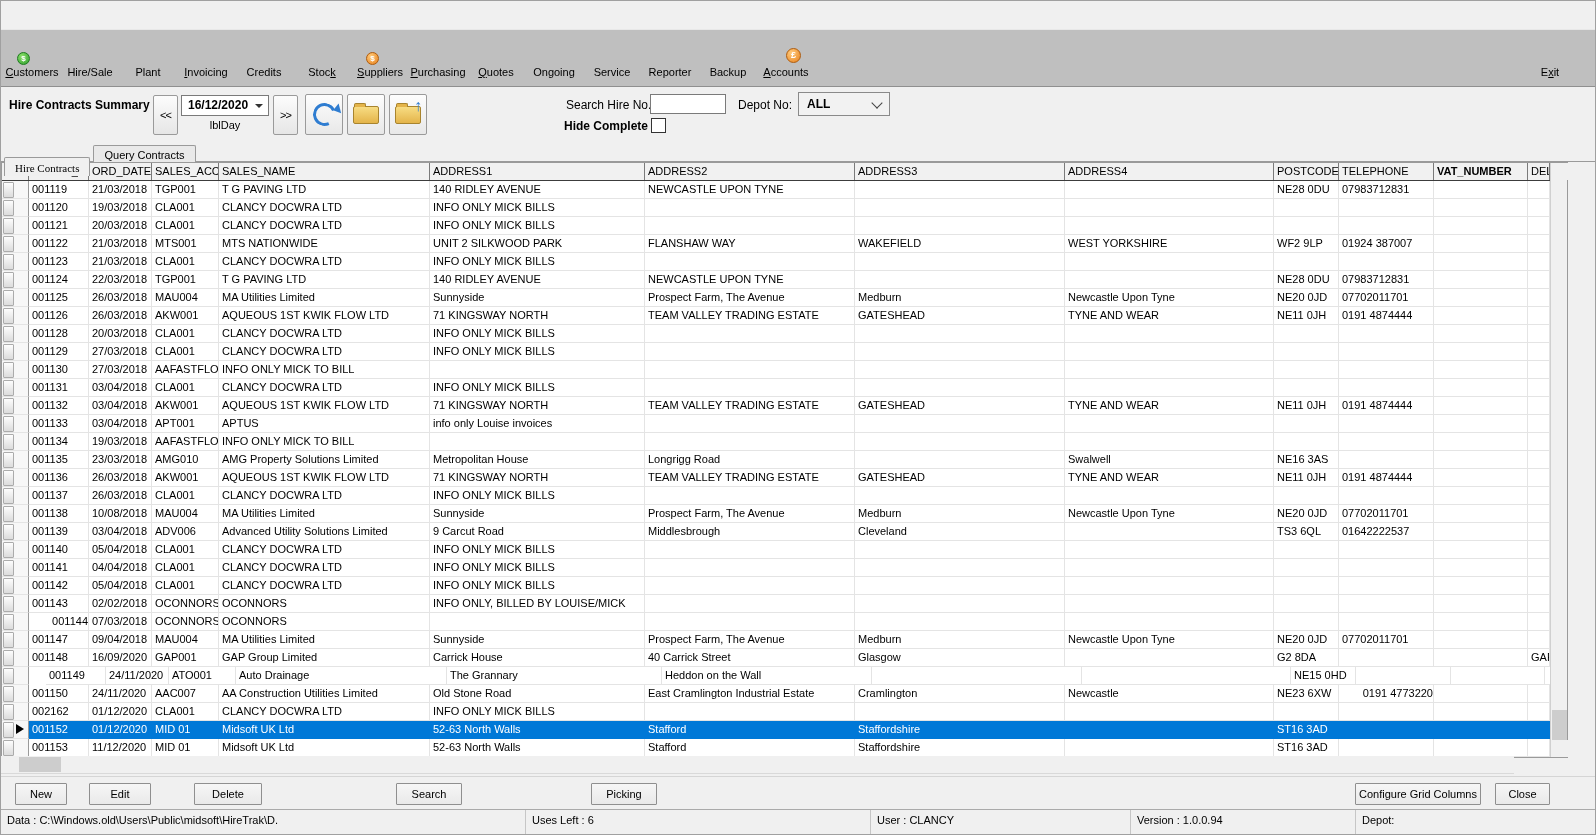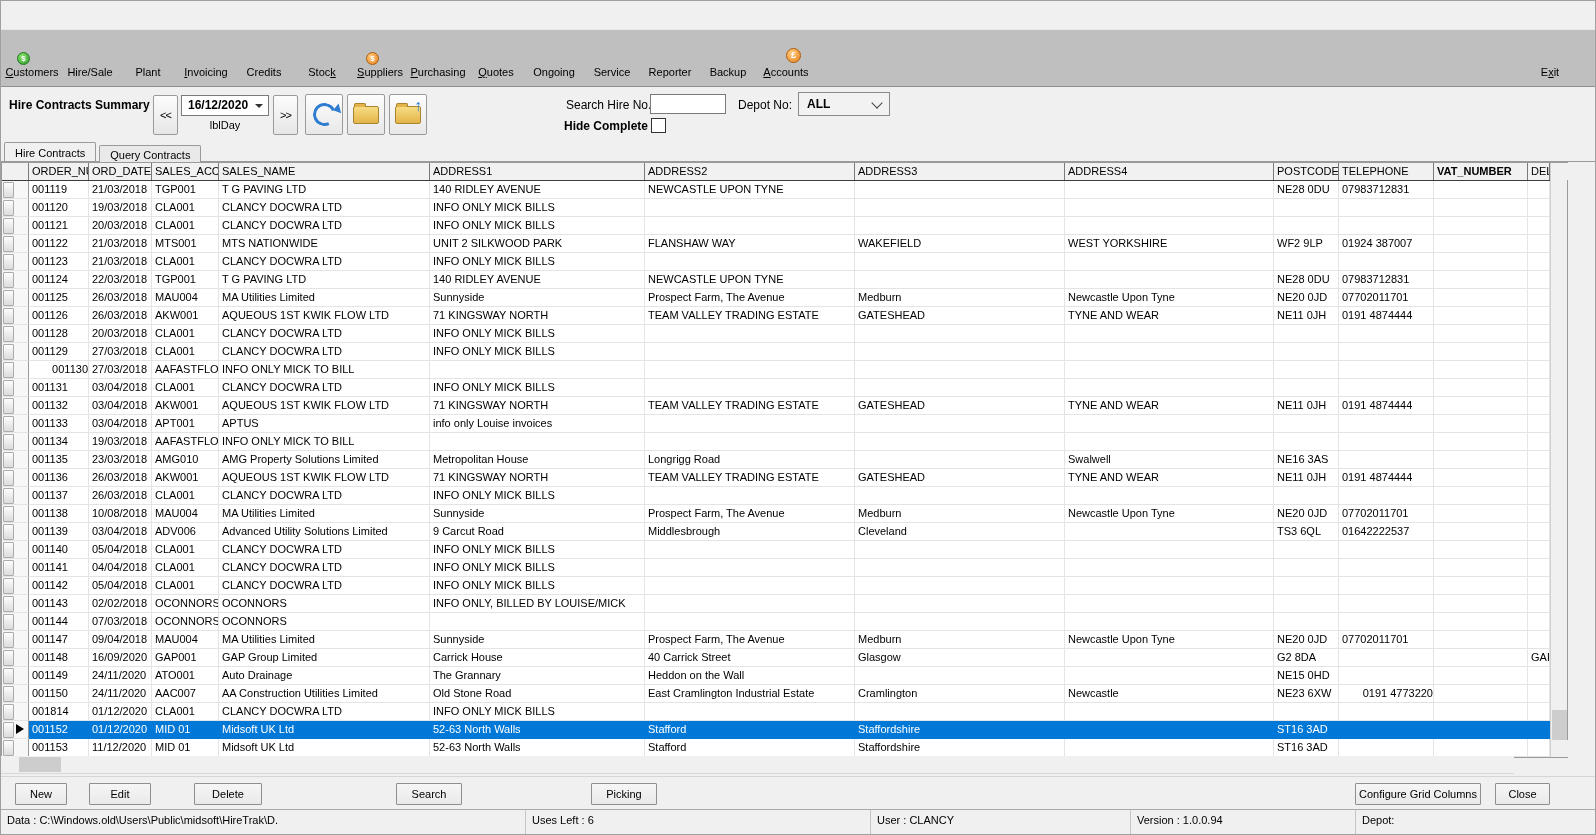--- a/index.html
+++ b/index.html
@@ -43,21 +43,21 @@
   .hide-lbl{left:563px;top:32px;font-weight:bold;}
   .checkbox{position:absolute;left:650px;top:31px;width:13px;height:13px;background:#fff;border:1px solid #333;}
   .depot-lbl{left:737px;top:11px;}
   .depotcombo{position:absolute;left:797px;top:5px;width:92px;height:24px;background:#f2f2f2;border:1px solid #8a8a8a;box-sizing:border-box;font-size:12px;font-weight:bold;line-height:22px;padding-left:8px;cursor:default;}
   .chev{position:absolute;width:7px;height:7px;border-left:1px solid #444;border-bottom:1px solid #444;}
   .depotcombo .chev{right:8px;top:6px;transform:rotate(-45deg);}
 
   
   .tabs{position:absolute;left:0;top:140px;width:100%;height:21px;border-bottom:1px solid #9a9a9a;box-sizing:border-box;}
   .tab{position:relative;display:inline-block;margin-left:3px;padding:3px 10px 2px;font-size:11px;background:#e9e9e9;border:1px solid #9a9a9a;border-bottom:none;border-radius:2px 2px 0 0;top:3px;cursor:default;}
-  .tab.active{background:#f0f0f0;top:1px;padding-top:4px;z-index:2;}
+  .tab.active{background:#f0f0f0;top:16px;padding-top:4px;z-index:2;font-family:Liberation Serif, serif;}
 
   
   .grid{position:absolute;left:0;top:161px;width:1565px;height:594px;background:#fff;border:1px solid #9a9a9a;box-sizing:content-box;}
   .ghead{display:flex;height:18px;background:#f1f1f1;border-bottom:1px solid #3c3c3c;box-sizing:border-box;}
   .hcell{flex:none;font-size:11px;line-height:17px;padding-left:3px;border-right:1px solid #7a7a7a;box-sizing:border-box;overflow:hidden;white-space:nowrap;cursor:default;}
   .hcell.ind{width:27px;background:#f1f1f1;}
   .gbody{position:absolute;left:0;top:18px;width:1548px;height:576px;overflow:hidden;}
   .grow{display:flex;height:18px;cursor:default;}
   .gind{flex:none;position:relative;width:27px;background:#f7f7f7;border-right:1px solid #9a9a9a;border-bottom:1px solid #e4e4e4;box-sizing:border-box;}
   .gind::before{content:"";position:absolute;left:1px;top:1px;width:9px;height:14px;background:linear-gradient(#fdfdfd,#dcdcdc);border:1px solid #ababab;border-radius:1px;}
@@ -349,21 +349,21 @@
           <span class="gcell" style="width: 210px;"></span>
           <span class="gcell" style="width: 210px;"></span>
           <span class="gcell" style="width: 209px;"></span>
           <span class="gcell" style="width: 65px;"></span>
           <span class="gcell" style="width: 95px;"></span>
           <span class="gcell" style="width: 94px;"></span>
           <span class="gcell" style="width: 22px;"></span>
         </div>
         <div class="grow">
           <span class="gind"></span>
-          <span class="gcell" style="width: 60px; text-align: right;">001130</span>
+          <span class="gcell" style="width: 60px;">001130</span>
           <span class="gcell" style="width: 63px;">27/03/2018</span>
           <span class="gcell" style="width: 67px;">AAFASTFLOW</span>
           <span class="gcell" style="width: 211px;">INFO ONLY MICK TO BILL</span>
           <span class="gcell" style="width: 215px;"></span>
           <span class="gcell" style="width: 210px;"></span>
           <span class="gcell" style="width: 210px;"></span>
           <span class="gcell" style="width: 209px;"></span>
           <span class="gcell" style="width: 65px;"></span>
           <span class="gcell" style="width: 95px;"></span>
           <span class="gcell" style="width: 94px;"></span>
@@ -559,21 +559,21 @@
           <span class="gcell" style="width: 210px;"></span>
           <span class="gcell" style="width: 210px;"></span>
           <span class="gcell" style="width: 209px;"></span>
           <span class="gcell" style="width: 65px;"></span>
           <span class="gcell" style="width: 95px;"></span>
           <span class="gcell" style="width: 94px;"></span>
           <span class="gcell" style="width: 22px;"></span>
         </div>
         <div class="grow">
           <span class="gind"></span>
-          <span class="gcell" style="width: 60px;">001144</span>
+          <span class="gcell" style="width: 60px; text-align: right;">001144</span>
           <span class="gcell" style="width: 63px;">07/03/2018</span>
           <span class="gcell" style="width: 67px;">OCONNORS</span>
           <span class="gcell" style="width: 211px;">OCONNORS</span>
           <span class="gcell" style="width: 215px;"></span>
           <span class="gcell" style="width: 210px;"></span>
           <span class="gcell" style="width: 210px;"></span>
           <span class="gcell" style="width: 209px;"></span>
           <span class="gcell" style="width: 65px;"></span>
           <span class="gcell" style="width: 95px;"></span>
           <span class="gcell" style="width: 94px;"></span>
@@ -604,21 +604,21 @@
           <span class="gcell" style="width: 210px;">40 Carrick Street</span>
           <span class="gcell" style="width: 210px;">Glasgow</span>
           <span class="gcell" style="width: 209px;"></span>
           <span class="gcell" style="width: 65px;">G2 8DA</span>
           <span class="gcell" style="width: 95px;"></span>
           <span class="gcell" style="width: 94px;"></span>
           <span class="gcell" style="width: 22px;">GAF</span>
         </div>
         <div class="grow">
           <span class="gind"></span>
-          <span class="gcell" style="width: 60px;">001149</span>
+          <span class="gcell" style="width: 60px; margin-left: 17px;">001149</span>
           <span class="gcell" style="width: 63px;">24/11/2020</span>
           <span class="gcell" style="width: 67px;">ATO001</span>
           <span class="gcell" style="width: 211px;">Auto Drainage</span>
           <span class="gcell" style="width: 215px;">The Grannary</span>
           <span class="gcell" style="width: 210px;">Heddon on the Wall</span>
           <span class="gcell" style="width: 210px;"></span>
           <span class="gcell" style="width: 209px;"></span>
           <span class="gcell" style="width: 65px;">NE15 0HD</span>
           <span class="gcell" style="width: 95px;"></span>
           <span class="gcell" style="width: 94px;"></span>
@@ -634,21 +634,21 @@
           <span class="gcell" style="width: 210px;">East Cramlington Industrial Estate</span>
           <span class="gcell" style="width: 210px;">Cramlington</span>
           <span class="gcell" style="width: 209px;">Newcastle</span>
           <span class="gcell" style="width: 65px;">NE23 6XW</span>
           <span class="gcell" style="width: 95px; text-align: right;">0191 4773220</span>
           <span class="gcell" style="width: 94px;"></span>
           <span class="gcell" style="width: 22px;"></span>
         </div>
         <div class="grow">
           <span class="gind"></span>
-          <span class="gcell" style="width: 60px;">001814</span>
+          <span class="gcell" style="width: 60px;">002162</span>
           <span class="gcell" style="width: 63px;">01/12/2020</span>
           <span class="gcell" style="width: 67px;">CLA001</span>
           <span class="gcell" style="width: 211px;">CLANCY DOCWRA LTD</span>
           <span class="gcell" style="width: 215px;">INFO ONLY MICK BILLS</span>
           <span class="gcell" style="width: 210px;"></span>
           <span class="gcell" style="width: 210px;"></span>
           <span class="gcell" style="width: 209px;"></span>
           <span class="gcell" style="width: 65px;"></span>
           <span class="gcell" style="width: 95px;"></span>
           <span class="gcell" style="width: 94px;"></span>

